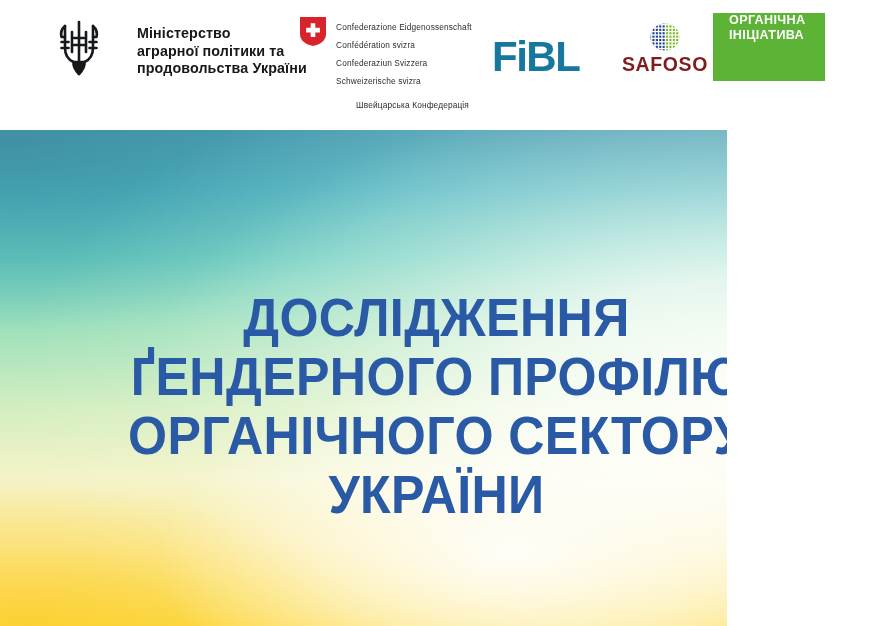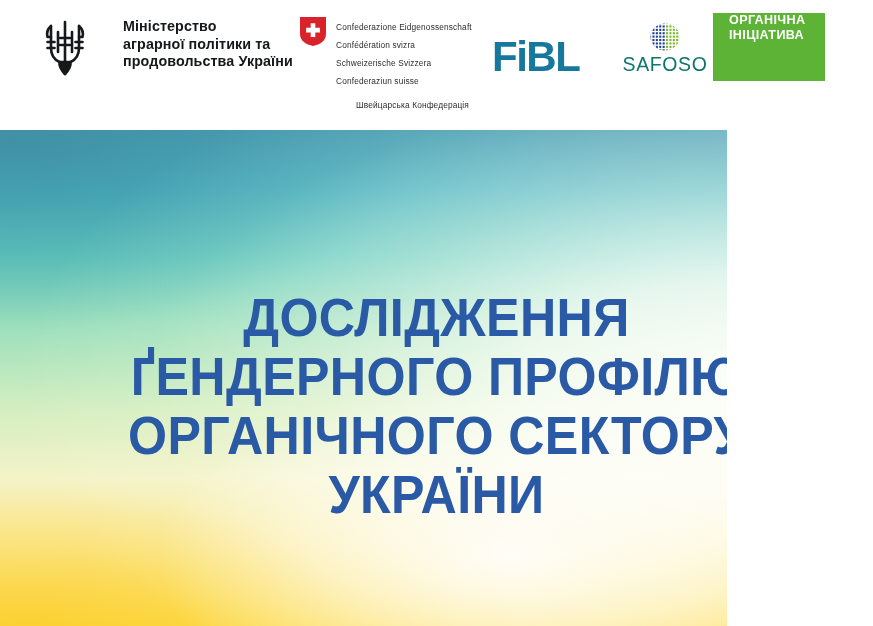--- a/index.html
+++ b/index.html
@@ -13,21 +13,21 @@
 
   .page { position:relative; width:873px; height:626px; background:#fff; }
 
   
   .logo-bar {
     position:absolute; left:0; top:0; width:873px; height:130px;
     background:#ffffff;
   }
 
   
-  .ministry { position:absolute; left:41px; top:18px; display:flex; align-items:flex-start; }
+  .ministry { position:absolute; left:55px; top:18px; display:flex; align-items:flex-end; }
   .trident { width:48px; height:60px; flex:0 0 48px; }
   .flagbar { width:9px; height:56px; margin-left:13px; flex:0 0 9px; }
   .flagbar .b-top { width:100%; height:50%; background:#1b62b0; }
   .flagbar .b-bot { width:100%; height:50%; background:#fcc52a; }
   .ministry-text {
     margin-left:12px;
     font-size:14.3px; line-height:17.6px; font-weight:700;
     color:#16181c; letter-spacing:.1px; white-space:pre-line;
   }
 
@@ -46,21 +46,21 @@
   .fibl {
     position:absolute; left:492px; top:36px;
     font-size:42px; font-weight:700; color:#16789d;
     letter-spacing:-1.5px; line-height:1;
   }
 
   
   .safoso { position:absolute; left:622px; top:22px; width:86px; text-align:center; }
   .safoso-mark { width:46px; height:30px; margin:0 auto 3px; display:block; }
   .safoso-word {
-    font-size:19.5px; font-weight:400; color:#0f766e;
+    font-size:19.5px; font-weight:700; color:#7f1d1d;
     letter-spacing:.6px; line-height:1;
   }
 
   
   .organic {
     position:absolute; left:713px; top:13px; width:112px; height:68px;
     background:#5cb335;
     display:flex; justify-content:flex-start;
   }
   .organic-text {
@@ -177,22 +177,22 @@
     <div class="swiss">
       <span class="swiss-shield">
         <svg viewBox="0 0 26 29" width="26" height="29" aria-hidden="true">
           <path d="M0 0 H26 V17 C26 24 20 27.5 13 29 C6 27.5 0 24 0 17 Z" fill="#d8232a"></path>
           <path d="M10.7 6.2 H15.3 V10.8 H19.9 V15.4 H15.3 V20 H10.7 V15.4 H6.1 V10.8 H10.7 Z" fill="#ffffff"></path>
         </svg>
       </span>
       <span class="swiss-lines">
         <span class="ln">Confederazione Eidgenossenschaft</span><br>
         <span class="ln">Confédération svizra</span><br>
-        <span class="ln">Schweizerische Svizzera</span><br>
-        <span class="ln">Confederaziun suisse</span>
+        <span class="ln">Confederaziun Svizzera</span><br>
+        <span class="ln">Schweizerische svizra</span>
         <div class="swiss-ua">Швейцарська Конфедерація</div>
       </span>
     </div>
 
     <div class="fibl">FiBL</div>
 
     <div class="safoso">
       <span class="safoso-mark">
         <svg viewBox="0 0 46 30" width="46" height="30" aria-hidden="true">
           <defs>

